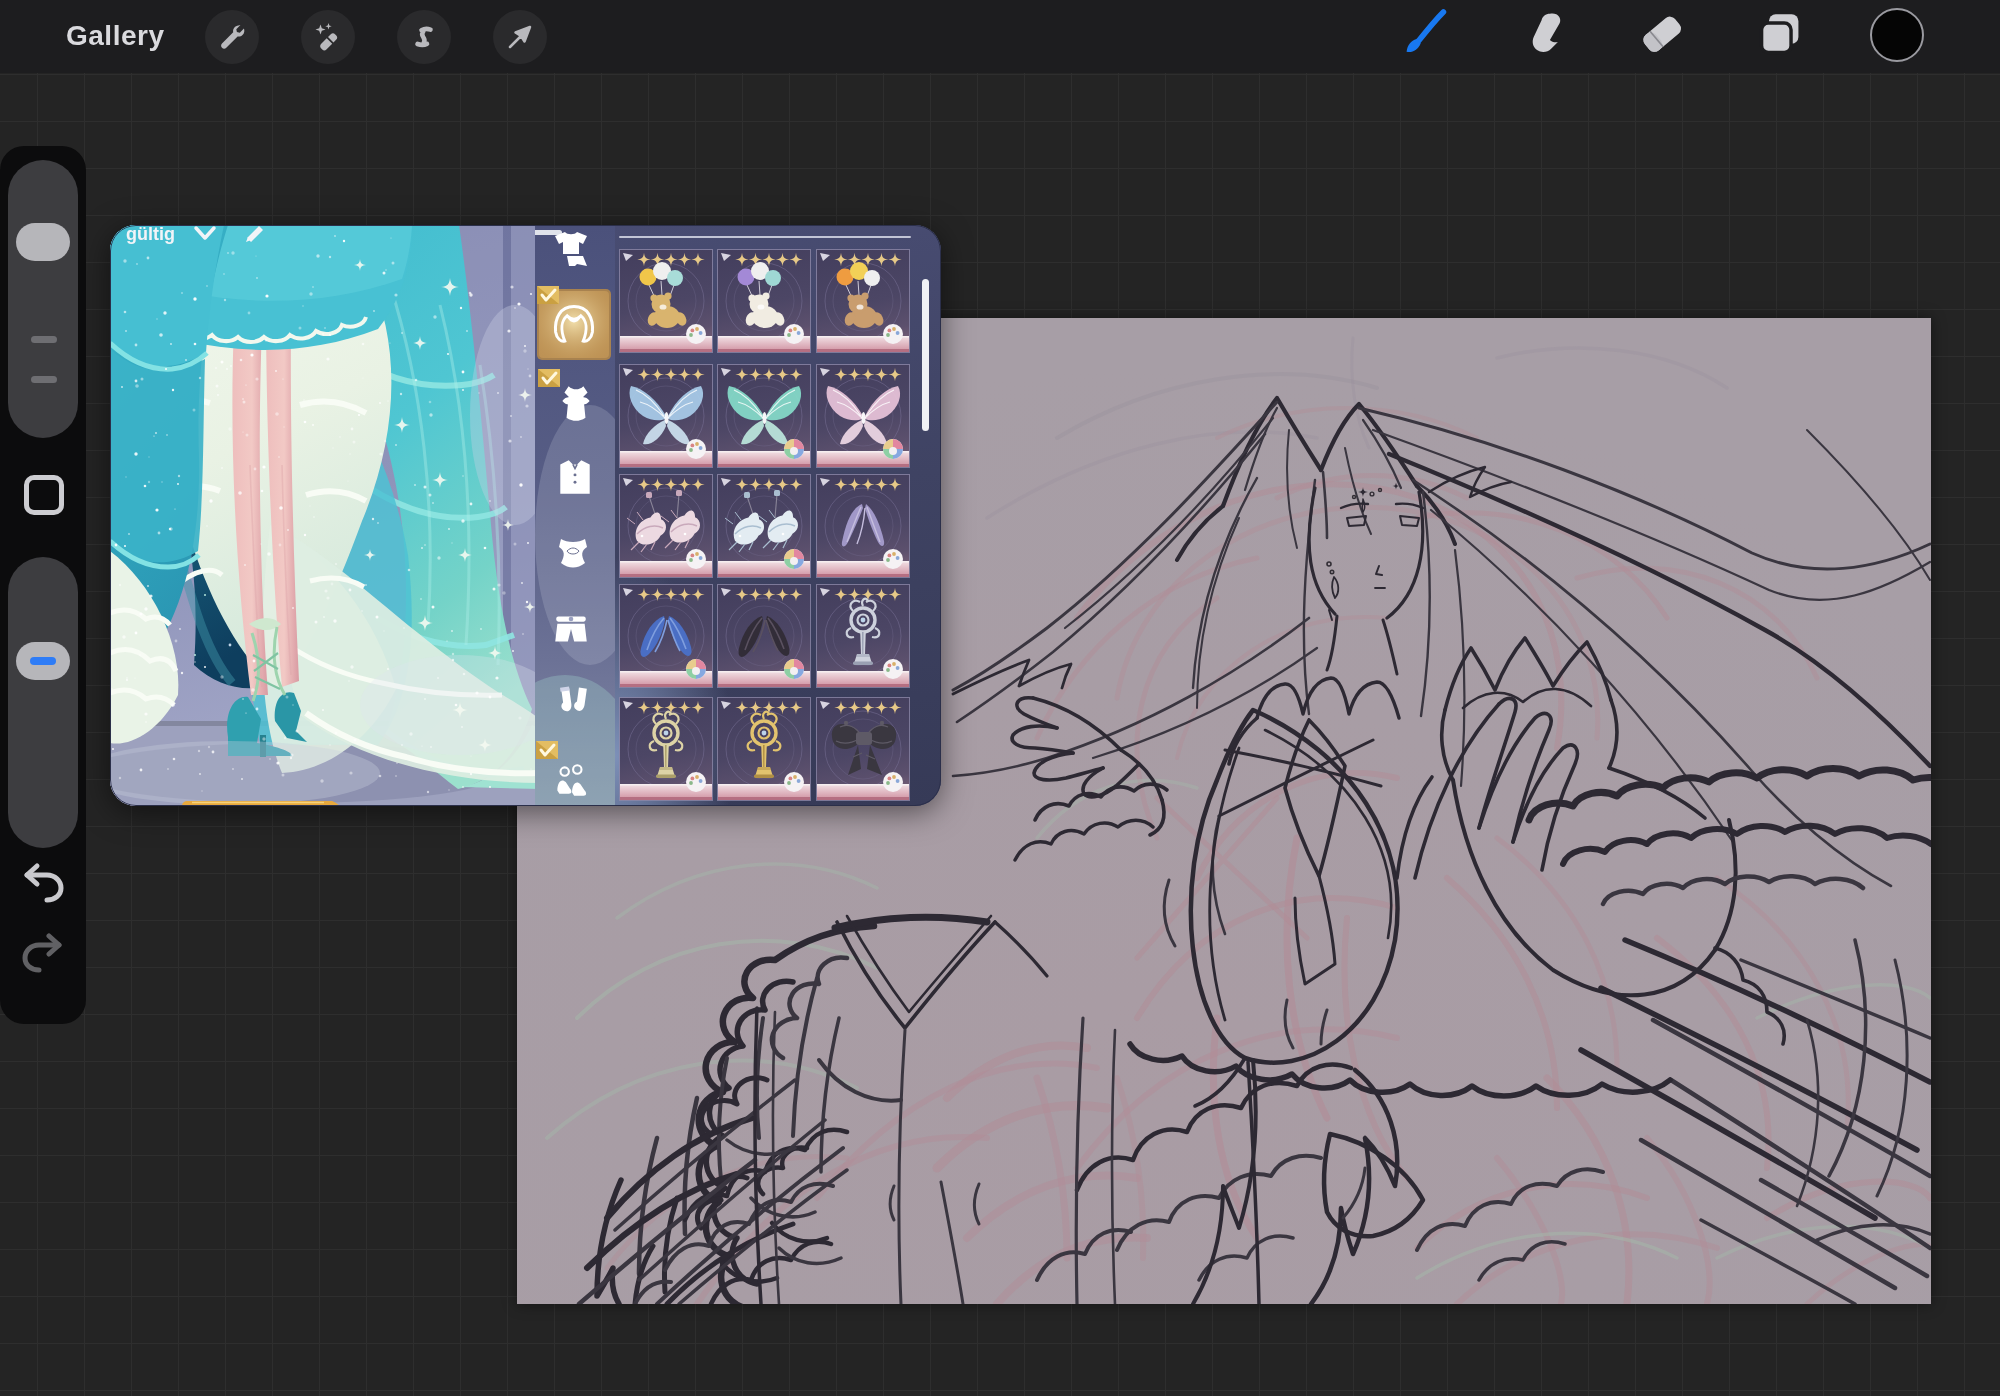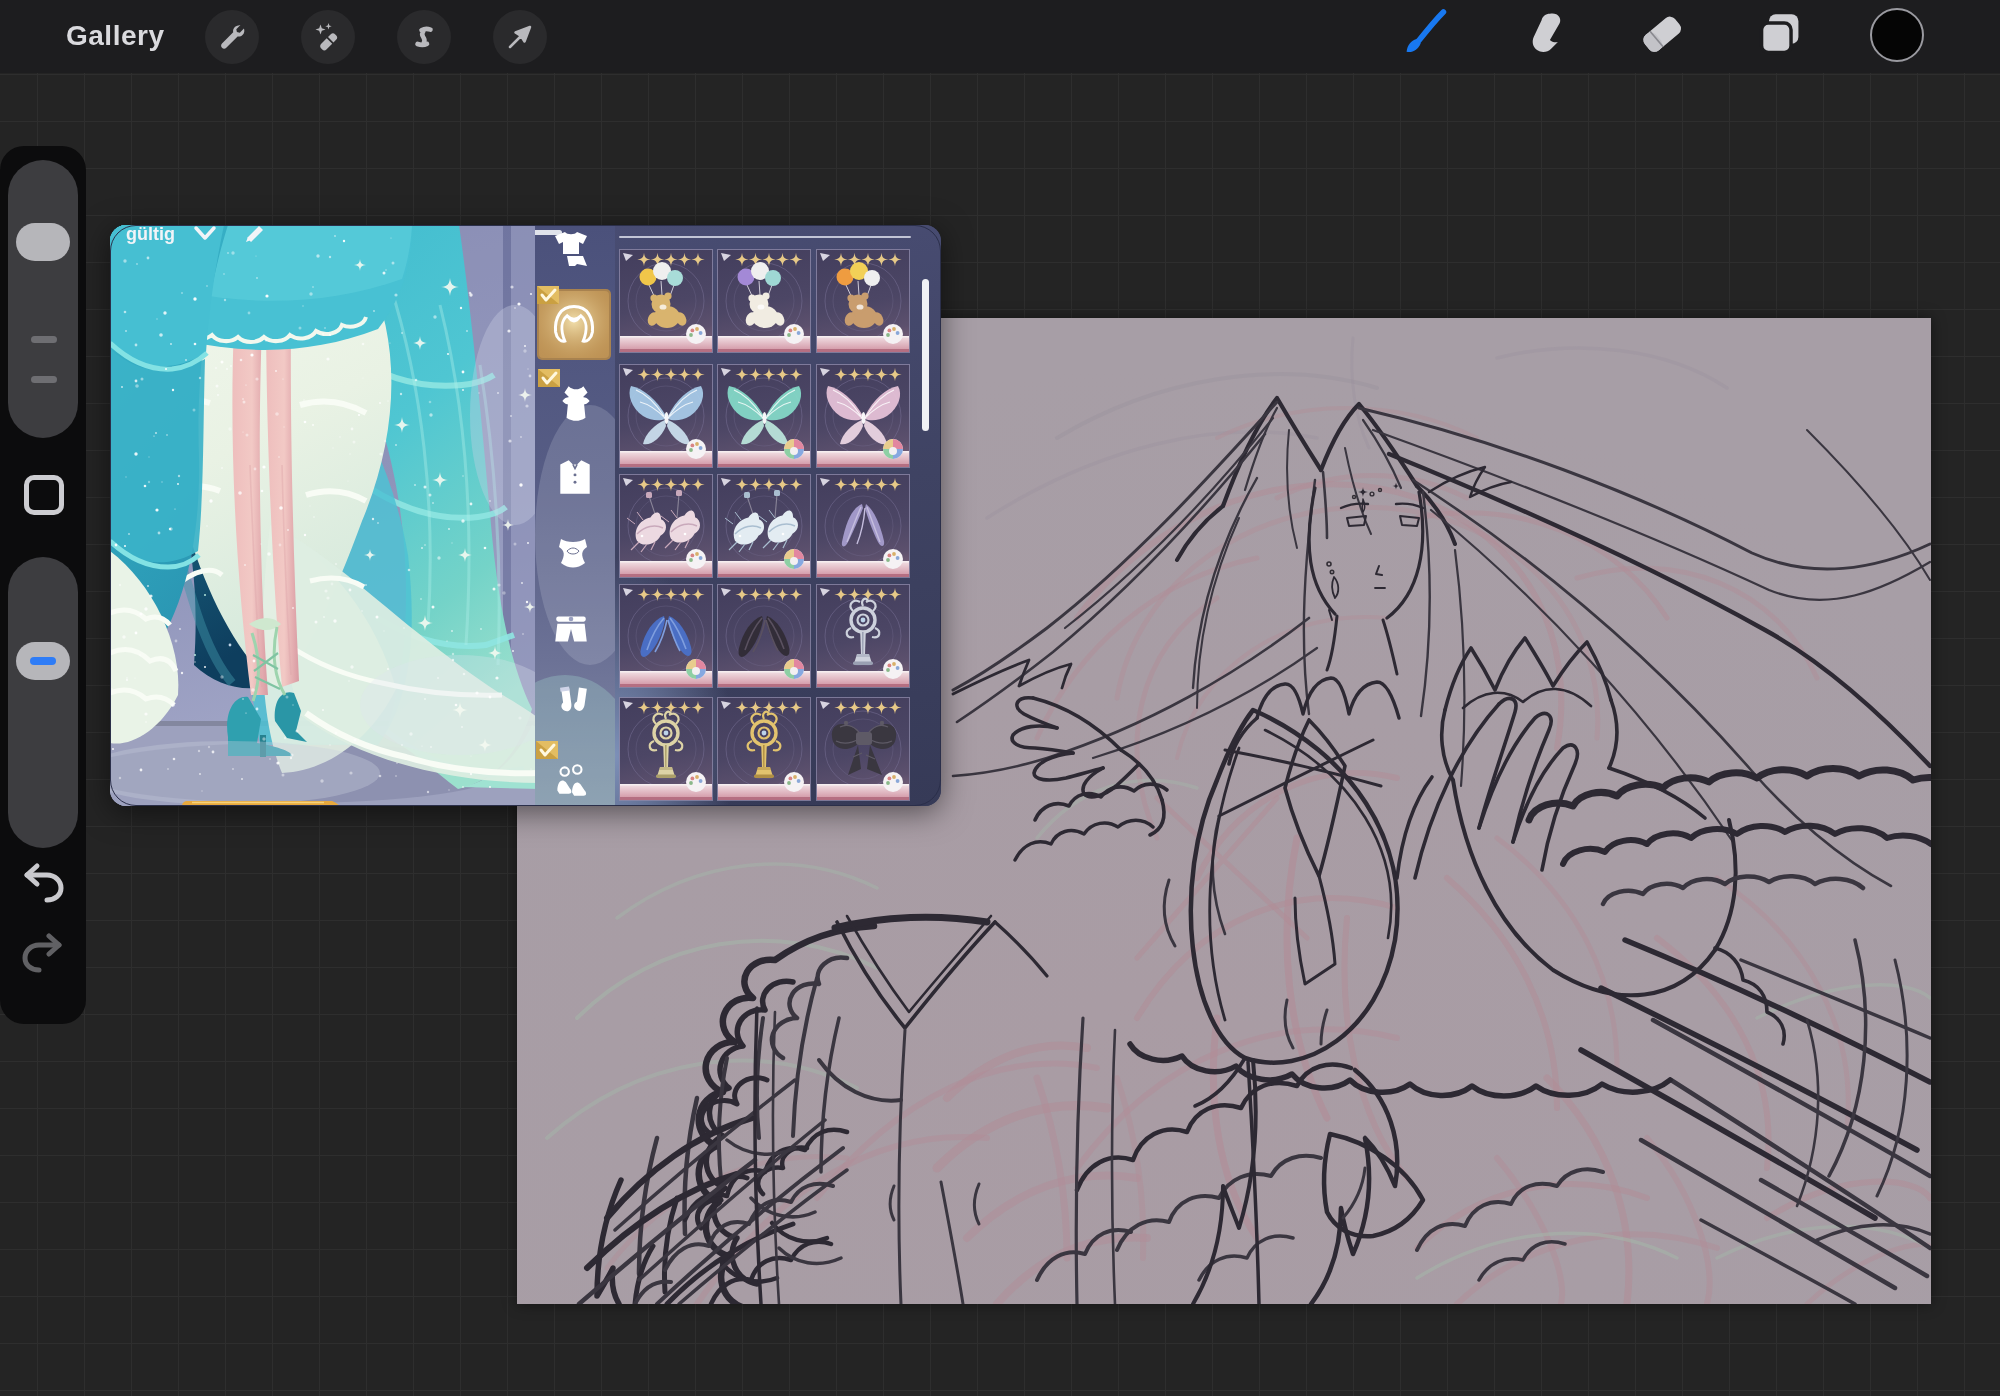--- a/index.html
+++ b/index.html
@@ -11,21 +11,21 @@
 #gallery{position:absolute;left:66px;top:20px;font-size:28px;font-weight:bold;color:#dadade;letter-spacing:0.5px;}
 .tbtn{position:absolute;top:10px;width:54px;height:54px;border-radius:27px;background:#2a2a2c;display:flex;align-items:center;justify-content:center;}
 .ricon{position:absolute;}
 #canvas{position:absolute;left:517px;top:318px;width:1414px;height:986px;background:#a79ea6;box-shadow:0 0 14px rgba(0,0,0,0.45);z-index:5;}
 #sidebar{position:absolute;left:0px;top:146px;width:86px;height:878px;background:#0c0c0d;border-radius:24px;z-index:20;}
 .track{position:absolute;left:8px;width:70px;background:#3d3d40;border-radius:35px;}
 .handle{position:absolute;left:8px;width:54px;height:38px;background:#b6b6ba;border-radius:19px;}
 .bluedash{position:absolute;left:14px;top:15px;width:26px;height:8px;border-radius:4px;background:#2e7cf6;}
 .tick{position:absolute;left:23px;width:26px;height:7px;border-radius:3.5px;background:#6e6e72;}
 .modify{position:absolute;left:24px;top:329px;width:40px;height:40px;border:5px solid #cdcdd1;border-radius:10px;}
-#refwin{position:absolute;left:110px;top:225px;width:831px;height:581px;border-radius:16px;overflow:hidden;z-index:10;box-shadow:0 6px 30px rgba(0,0,0,0.5);background:#3c415f;}
+#refwin{position:absolute;left:110px;top:225px;width:831px;height:581px;border-radius:26px;overflow:hidden;z-index:10;box-shadow:0 6px 30px rgba(0,0,0,0.5);background:#3c415f;}
 #scene{position:absolute;left:0;top:0;}
 #strip{position:absolute;left:425px;top:0;}
 #grid{position:absolute;left:505px;top:0;width:326px;height:581px;
  background:linear-gradient(175deg,#484c72 0%,#3f4363 45%,#363a57 100%);}
 #gridglow{position:absolute;left:505px;top:330px;width:120px;height:251px;background:radial-gradient(ellipse at 0% 80%,#7d90b8 0%,rgba(125,144,184,0) 70%);}
 .card{position:absolute;width:94px;height:104px;}
 #gtop{position:absolute;left:509px;top:11px;width:292px;height:2px;background:#d8dbe8;opacity:0.85;border-radius:1px;}
 #scroll{position:absolute;left:812px;top:54px;width:7px;height:152px;background:#f0f1f5;border-radius:4px;}
 #winborder{position:absolute;left:0;top:0;width:831px;height:581px;border-radius:26px;border:1px solid #2b2f4a;pointer-events:none;}
 </style></head>

